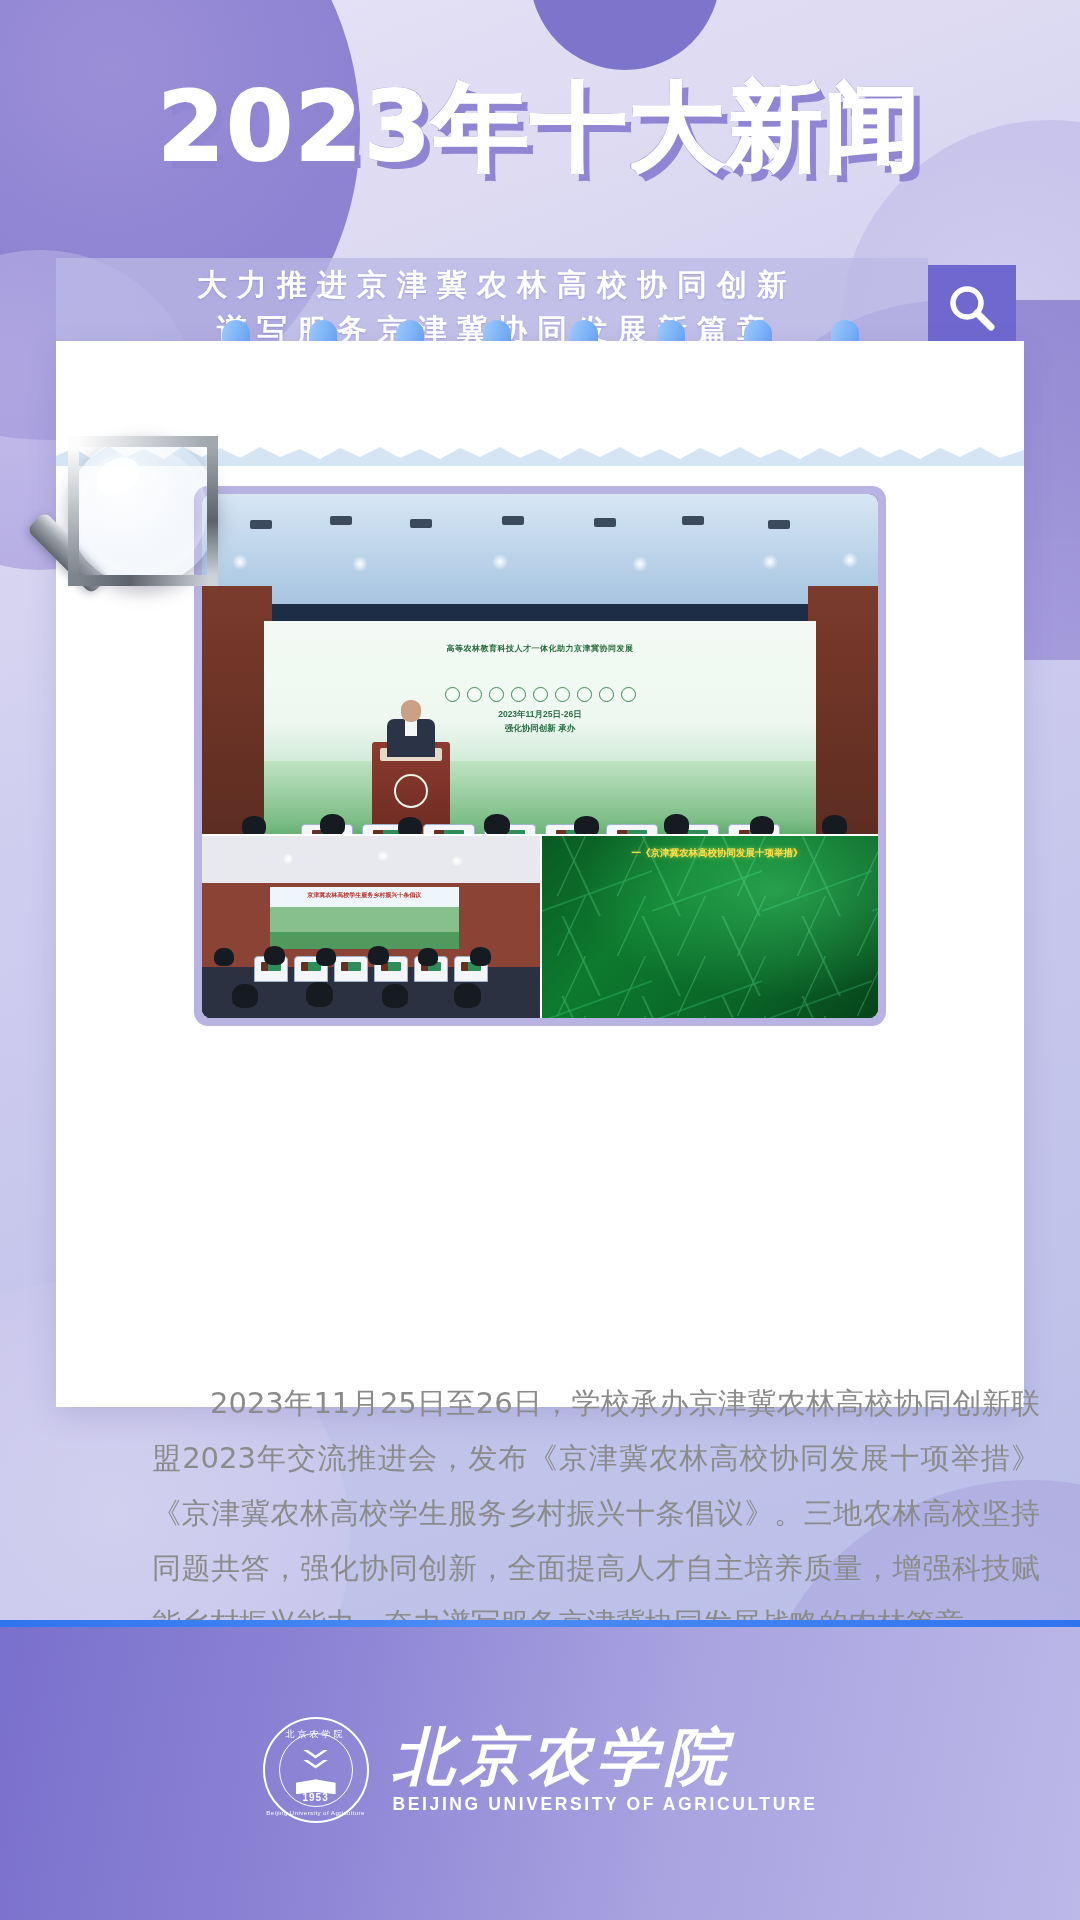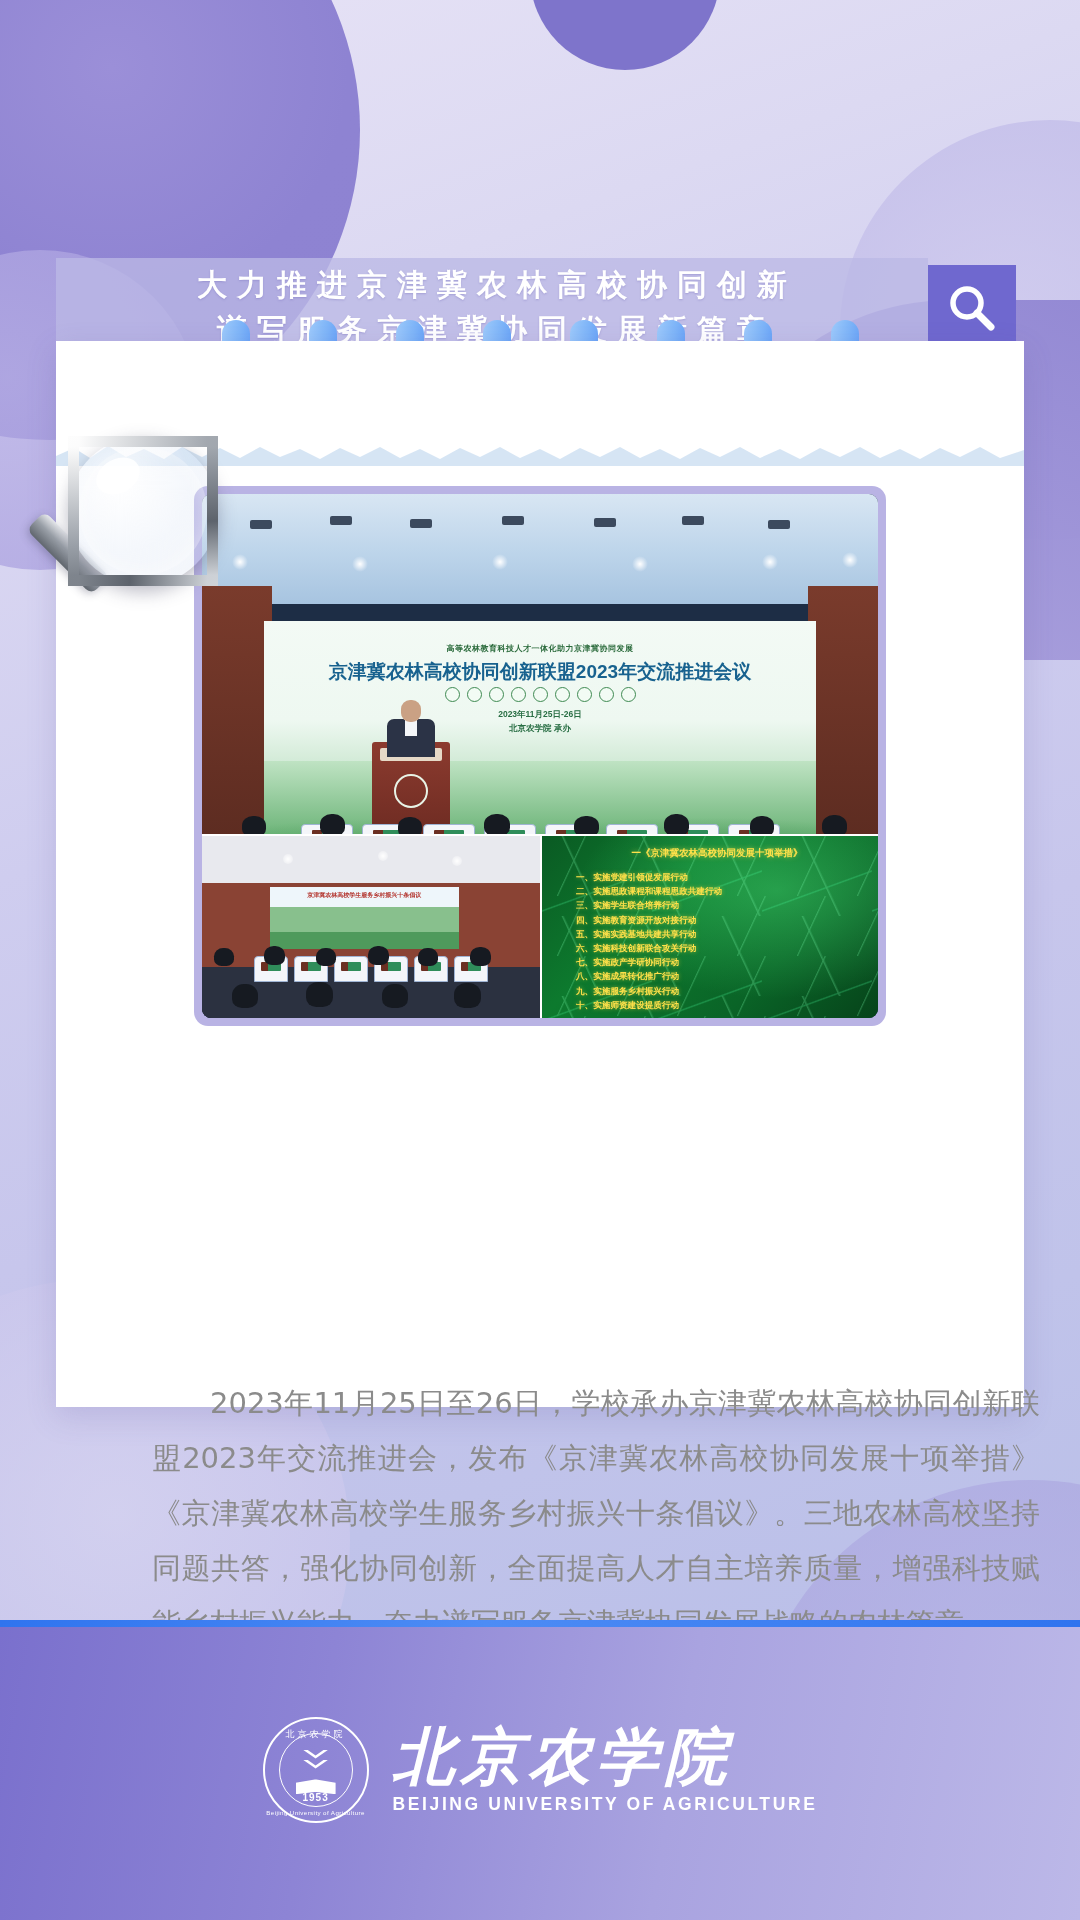--- a/index.html
+++ b/index.html
@@ -317,20 +317,21 @@
 <div id="poster">
 
   <div class="blob blob-a"></div>
   <div class="blob blob-b"></div>
   <div class="blob blob-c"></div>
   <div class="blob blob-d"></div>
   <div class="blob blob-e"></div>
   <div class="blob blob-f"></div>
   <div class="wave-right"></div>
 
+  <div id="header-title">2023年十大新闻</div>
 
   <div id="subtitle-bar">
     <div class="subtitle-line">大力推进京津冀农林高校协同创新</div>
     <div class="subtitle-line">谱写服务京津冀协同发展新篇章</div>
   </div>
 
   <div id="search-button">
     <span>
       <svg width="52" height="52" viewBox="0 0 52 52">
         <circle cx="21" cy="21" r="14" fill="none" stroke="#ffffff" stroke-width="5.5"></circle>
@@ -413,34 +414,33 @@
           <div class="ceil-glow" style="left:560px;top:60px"></div>
           <div class="ceil-glow" style="left:640px;top:58px"></div>
         </div>
 
         <div class="hall-wall-l"></div>
         <div class="hall-wall-r"></div>
 
         <div class="screen">
           <div class="hills"></div>
           <div class="sc-kicker">高等农林教育科技人才一体化助力京津冀协同发展</div>
-          <div class="sc-title">京津冀农林高校协同创新联盟2023年交流推进会议</div>
           <div class="sc-logos">
             <i></i>
               <i></i>
               <i></i>
               <i></i>
               <i></i>
               <i></i>
               <i></i>
               <i></i>
               <i></i>
           </div>
           <div class="sc-date">2023年11月25日-26日</div>
-          <div class="sc-host">北京农学院  承办</div>
+          <div class="sc-host">强化协同创新  承办</div>
         </div>
 
         <div class="podium">
           <div class="plate"></div>
             <div class="emblem"></div>
         </div>
         <div class="speaker">
           <div class="body"></div>
             <div class="shirt"></div>
             <div class="head"></div>
@@ -577,32 +577,20 @@
           <div class="head2" style="left:268px;top:111px;width:21px;height:19px"></div>
           <div class="head2" style="left:30px;top:148px;width:26px;height:24px"></div>
           <div class="head2" style="left:104px;top:146px;width:27px;height:25px"></div>
           <div class="head2" style="left:180px;top:148px;width:26px;height:24px"></div>
           <div class="head2" style="left:252px;top:147px;width:27px;height:25px"></div>
         </div>
 
         <div id="inset-right">
           <div class="grid-lines"></div>
           <div id="ir-title">一《京津冀农林高校协同发展十项举措》</div>
-          <ul id="ir-list">
-            <li>一、实施党建引领促发展行动</li>
-            <li>二、实施思政课程和课程思政共建行动</li>
-            <li>三、实施学生联合培养行动</li>
-            <li>四、实施教育资源开放对接行动</li>
-            <li>五、实施实践基地共建共享行动</li>
-            <li>六、实施科技创新联合攻关行动</li>
-            <li>七、实施政产学研协同行动</li>
-            <li>八、实施成果转化推广行动</li>
-            <li>九、实施服务乡村振兴行动</li>
-            <li>十、实施师资建设提质行动</li>
-          </ul>
         </div>
 
       </div>
     </div>
 
     <div id="body-text">
       <p class="para">2023年11月25日至26日，学校承办京津冀农林高校协同创新联盟2023年交流推进会，发布《京津冀农林高校协同发展十项举措》《京津冀农林高校学生服务乡村振兴十条倡议》。三地农林高校坚持同题共答，强化协同创新，全面提高人才自主培养质量，增强科技赋能乡村振兴能力，奋力谱写服务京津冀协同发展战略的农林篇章。</p>
       <p class="para">2023年，学校聚焦京津冀协同发展和全面推进乡村振兴，全面加强与河北承德、宣化等地合作，大力开展科研和社会服务合作，共育乡村产业振兴带头人，打造服务京津冀“北农样板”。</p>
     </div>
 

